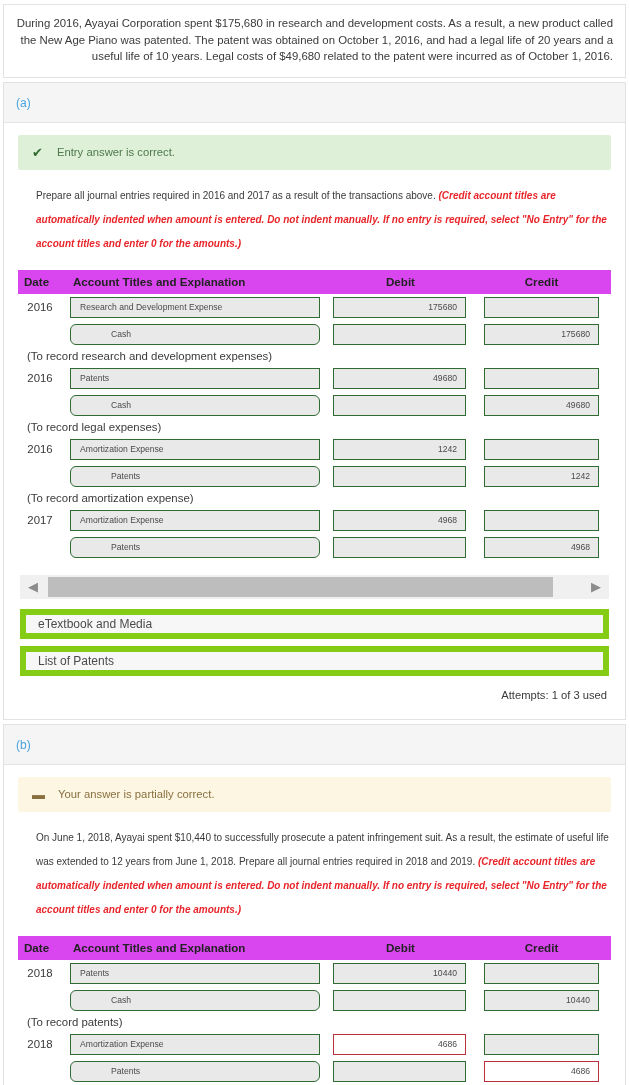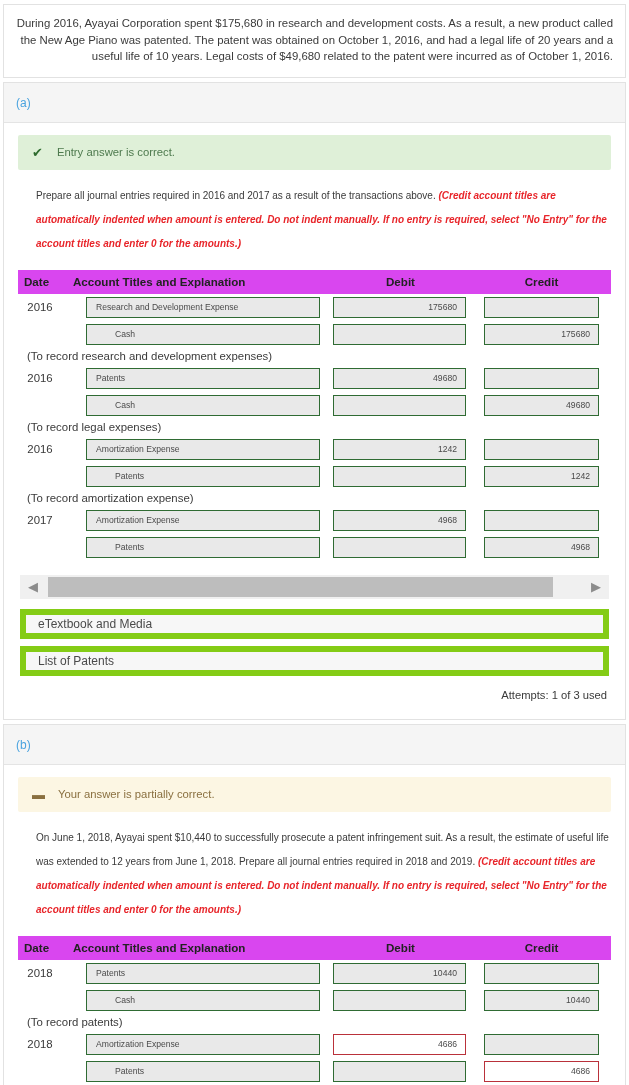--- a/index.html
+++ b/index.html
@@ -105,22 +105,22 @@
     font-size: 8.6px;
     color: #4a4a4a;
     display: flex;
     align-items: center;
     margin: 3px 0;
   }
   .fld.wrong {
     border-color: #b9313a;
     background: #ffffff;
   }
-  .fld-acct { padding-left: 9px; margin-left: 24px; margin-right: 9px; }
-  .fld-acct.indent { padding-left: 28px; }
+  .fld-acct { padding-left: 9px; margin-left: 8px; margin-right: 9px; }
+  .fld-acct.indent { padding-left: 40px; border-radius: 6px; }
   .fld-amt {
     justify-content: flex-end;
     padding-right: 8px;
     font-size: 8.6px;
     margin-left: 4px;
     margin-right: 6px;
   }
   .fld-amt.credit { margin-left: 12px; margin-right: 12px; }
 
   .explain-row td {

